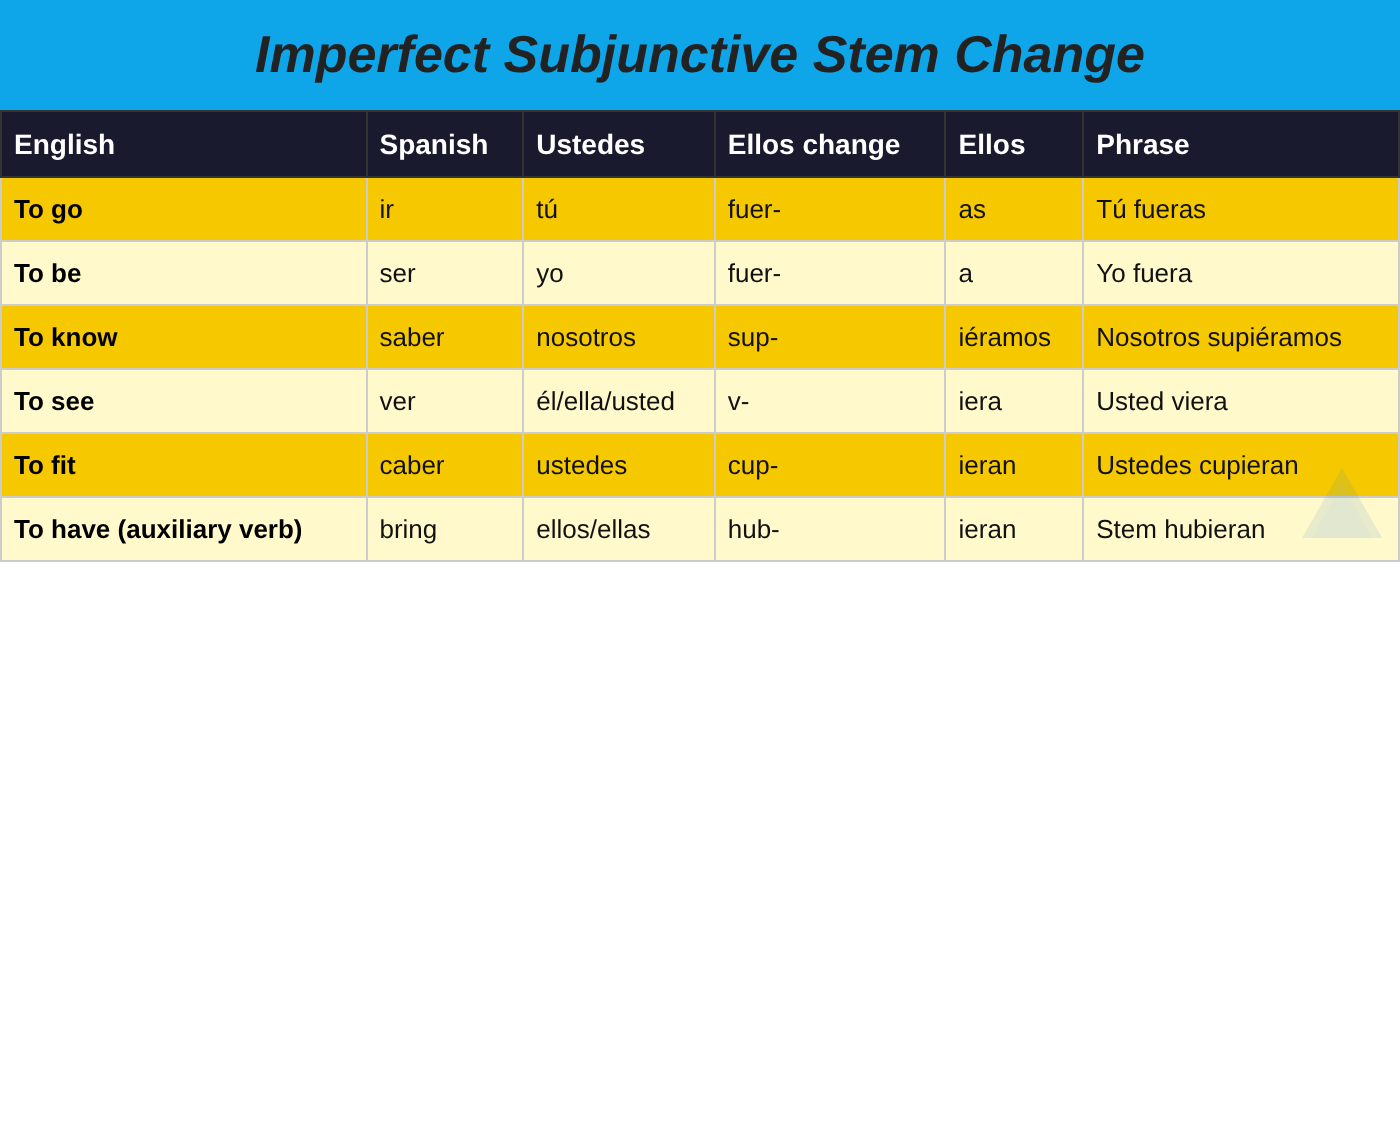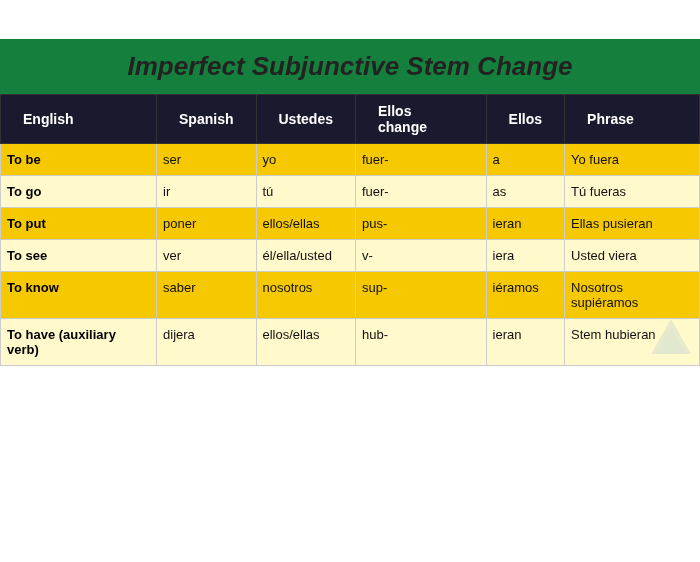--- a/index.html
+++ b/index.html
@@ -7,41 +7,40 @@
       font-family: Arial, sans-serif;
       background: #fff;
       width: 700px;
       min-height: 562px;
     }
     .container {
       width: 700px;
       background: #fff;
     }
     .title-bar {
-      background: #15803d;
+      background: #0ea5e9;
       text-align: center;
       padding: 12px 10px;
-      margin-top: 39px;
     }
     .title-bar h1 {
       font-size: 26px;
       font-style: italic;
       color: #222;
       font-weight: bold;
     }
     table {
       width: 100%;
       border-collapse: collapse;
     }
     thead tr th {
       background: #1a1a2e;
       color: #fff;
       font-weight: bold;
       font-size: 14px;
-      padding: 8px 22px;
+      padding: 8px 6px;
       text-align: left;
       border: 1px solid #333;
     }
     tbody tr {
       border: 1px solid #ccc;
     }
     tbody tr:nth-child(odd) {
       background: #f5c800;
     }
     tbody tr:nth-child(even) {
@@ -84,62 +83,62 @@
           <th>English</th>
           <th>Spanish</th>
           <th>Ustedes</th>
           <th>Ellos change</th>
           <th>Ellos</th>
           <th>Phrase</th>
         </tr>
       </thead>
       <tbody id="table-body">
       <tr>
+            <td>To go</td>
+            <td>ir</td>
+            <td>tú</td>
+            <td>fuer-</td>
+            <td>as</td>
+            <td>Tú fueras</td>
+          </tr>
+          <tr>
             <td>To be</td>
             <td>ser</td>
             <td>yo</td>
             <td>fuer-</td>
             <td>a</td>
             <td>Yo fuera</td>
           </tr>
           <tr>
-            <td>To go</td>
-            <td>ir</td>
-            <td>tú</td>
-            <td>fuer-</td>
-            <td>as</td>
-            <td>Tú fueras</td>
-          </tr>
-          <tr>
-            <td>To put</td>
-            <td>poner</td>
-            <td>ellos/ellas</td>
-            <td>pus-</td>
-            <td>ieran</td>
-            <td>Ellas pusieran</td>
+            <td>To know</td>
+            <td>saber</td>
+            <td>nosotros</td>
+            <td>sup-</td>
+            <td>iéramos</td>
+            <td>Nosotros supiéramos</td>
           </tr>
           <tr>
             <td>To see</td>
             <td>ver</td>
             <td>él/ella/usted</td>
             <td>v-</td>
             <td>iera</td>
             <td>Usted viera</td>
           </tr>
           <tr>
-            <td>To know</td>
-            <td>saber</td>
-            <td>nosotros</td>
-            <td>sup-</td>
-            <td>iéramos</td>
-            <td>Nosotros supiéramos</td>
+            <td>To fit</td>
+            <td>caber</td>
+            <td>ustedes</td>
+            <td>cup-</td>
+            <td>ieran</td>
+            <td>Ustedes cupieran</td>
           </tr>
           <tr>
             <td>To have (auxiliary verb)</td>
-            <td>dijera</td>
+            <td>bring</td>
             <td>ellos/ellas</td>
             <td>hub-</td>
             <td>ieran</td>
             <td>Stem hubieran</td>
           </tr>
         </tbody>
     </table>
     <svg class="watermark-img" viewBox="0 0 100 100" xmlns="http://www.w3.org/2000/svg">
       <polygon points="50,10 90,80 10,80" fill="#4488cc" opacity="0.5"></polygon>
       <polygon points="50,25 80,80 20,80" fill="#66aaee" opacity="0.4"></polygon>

